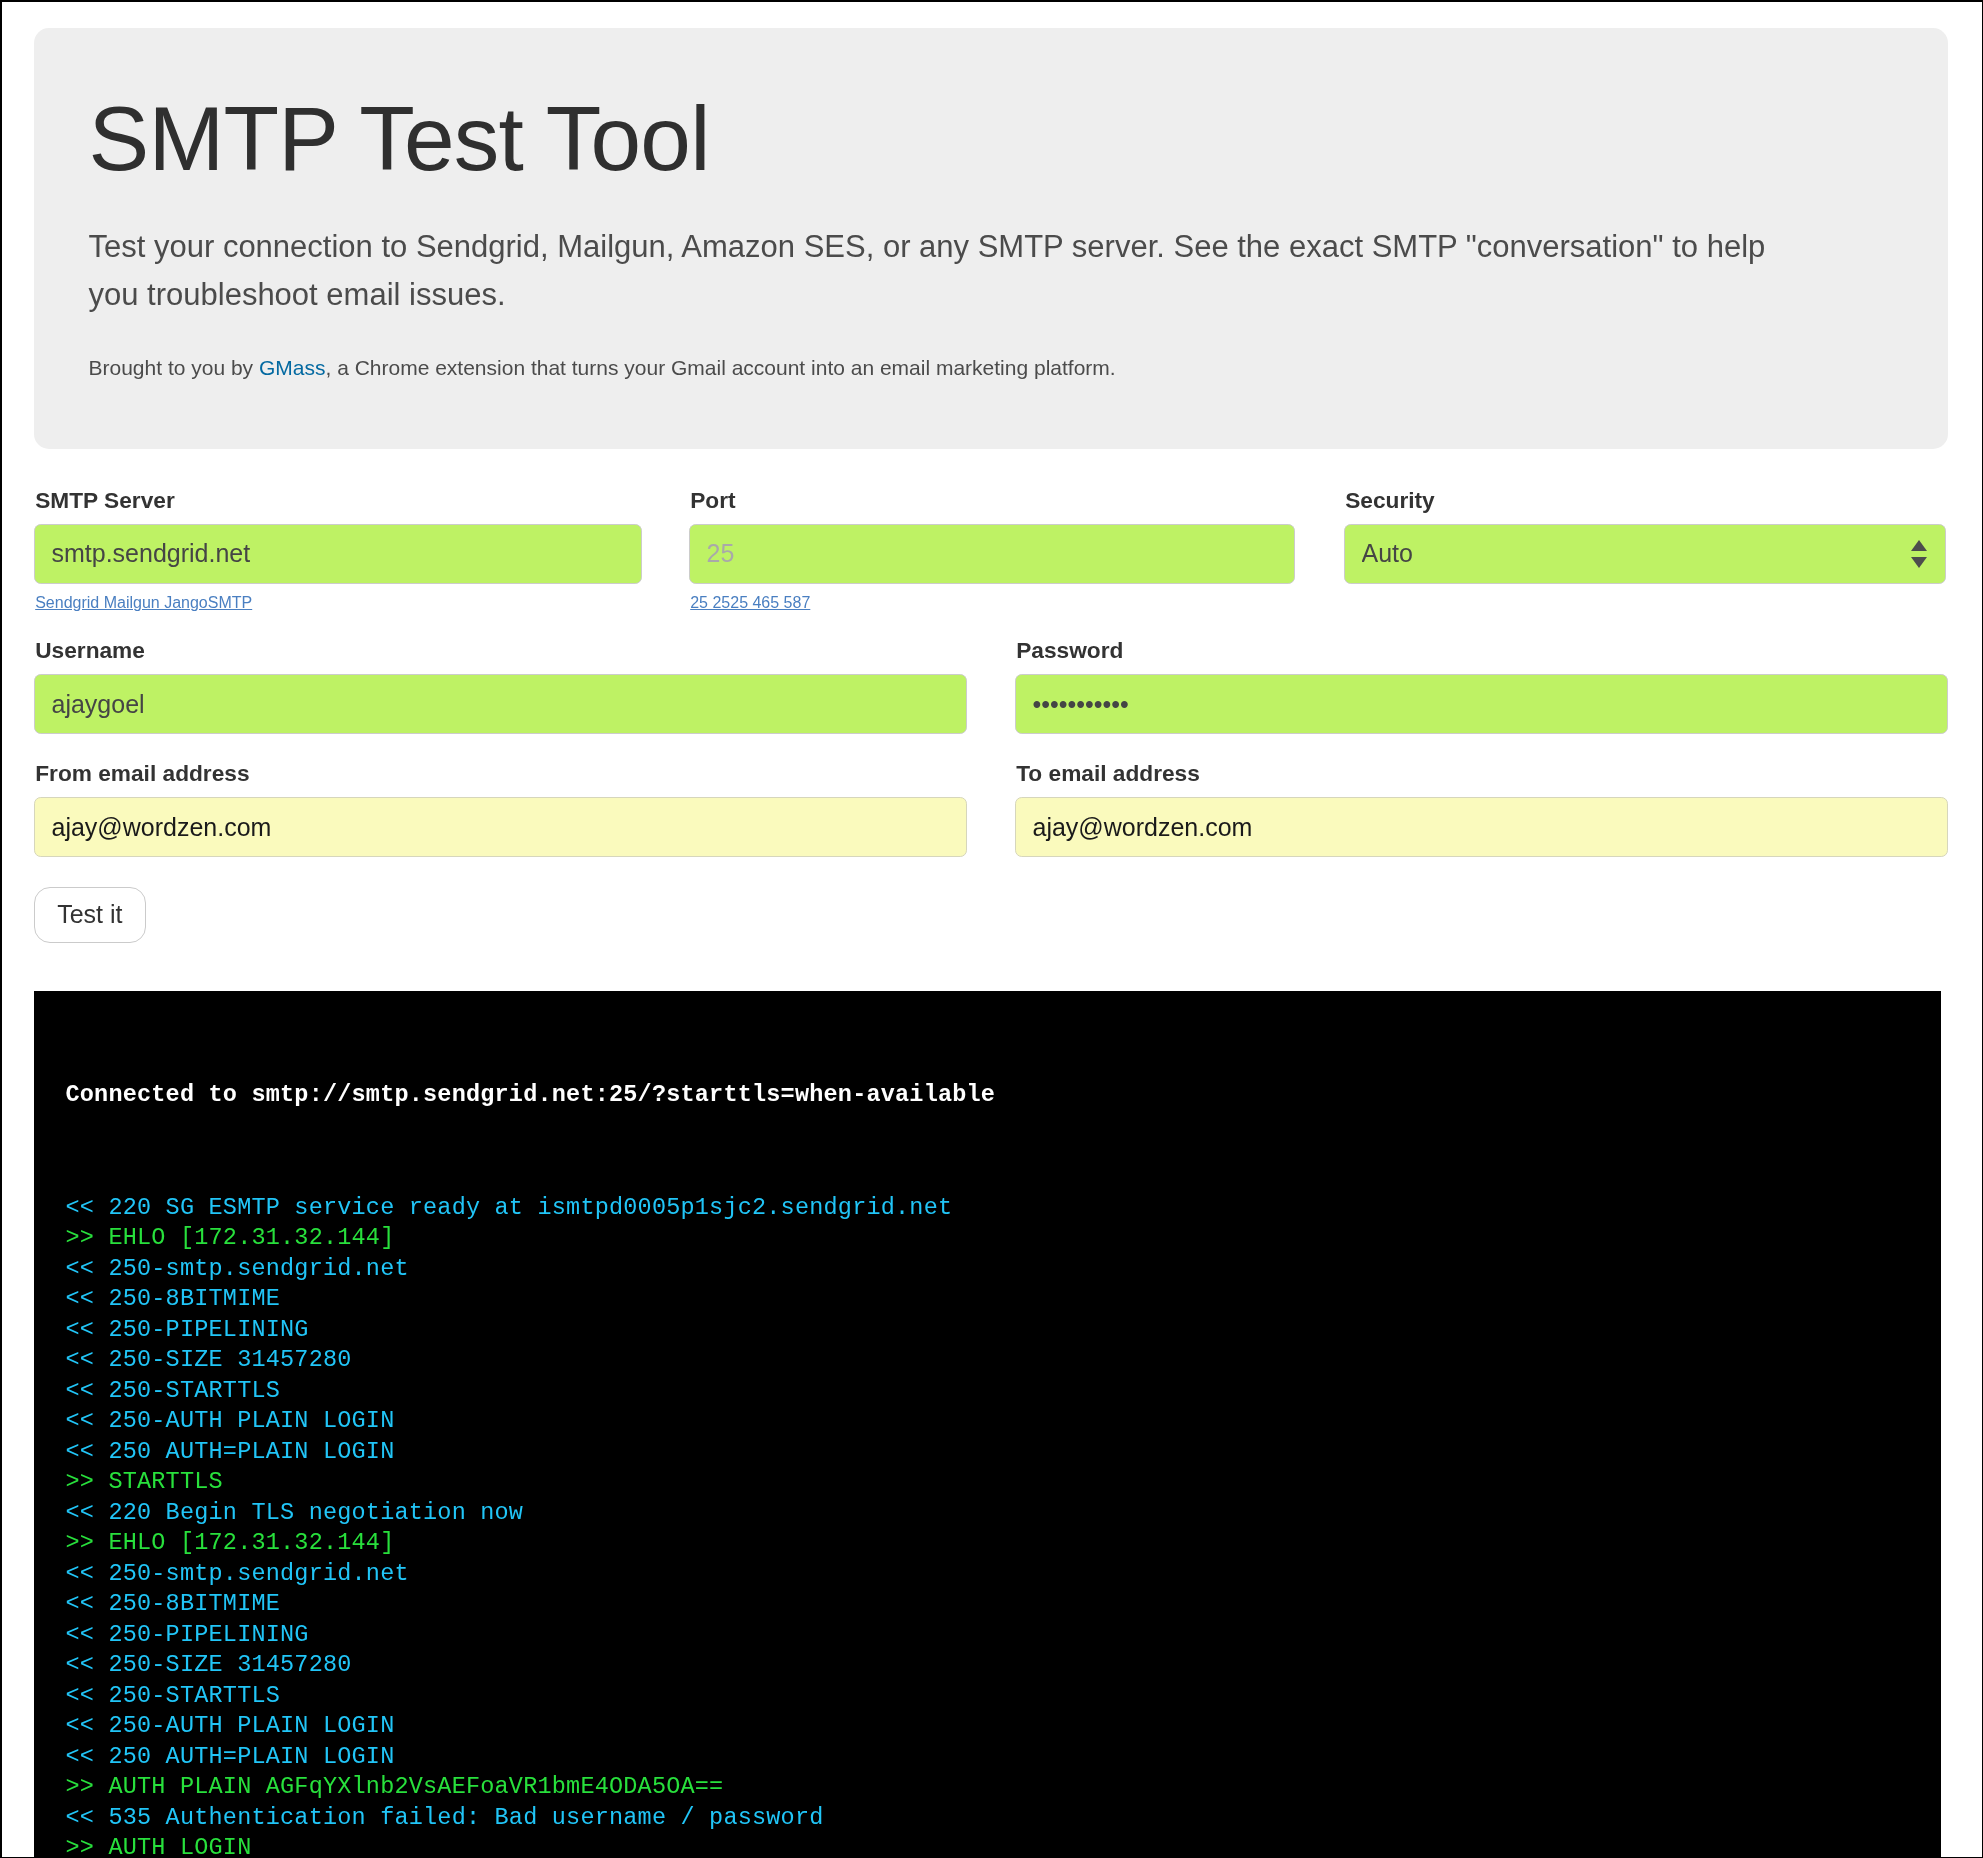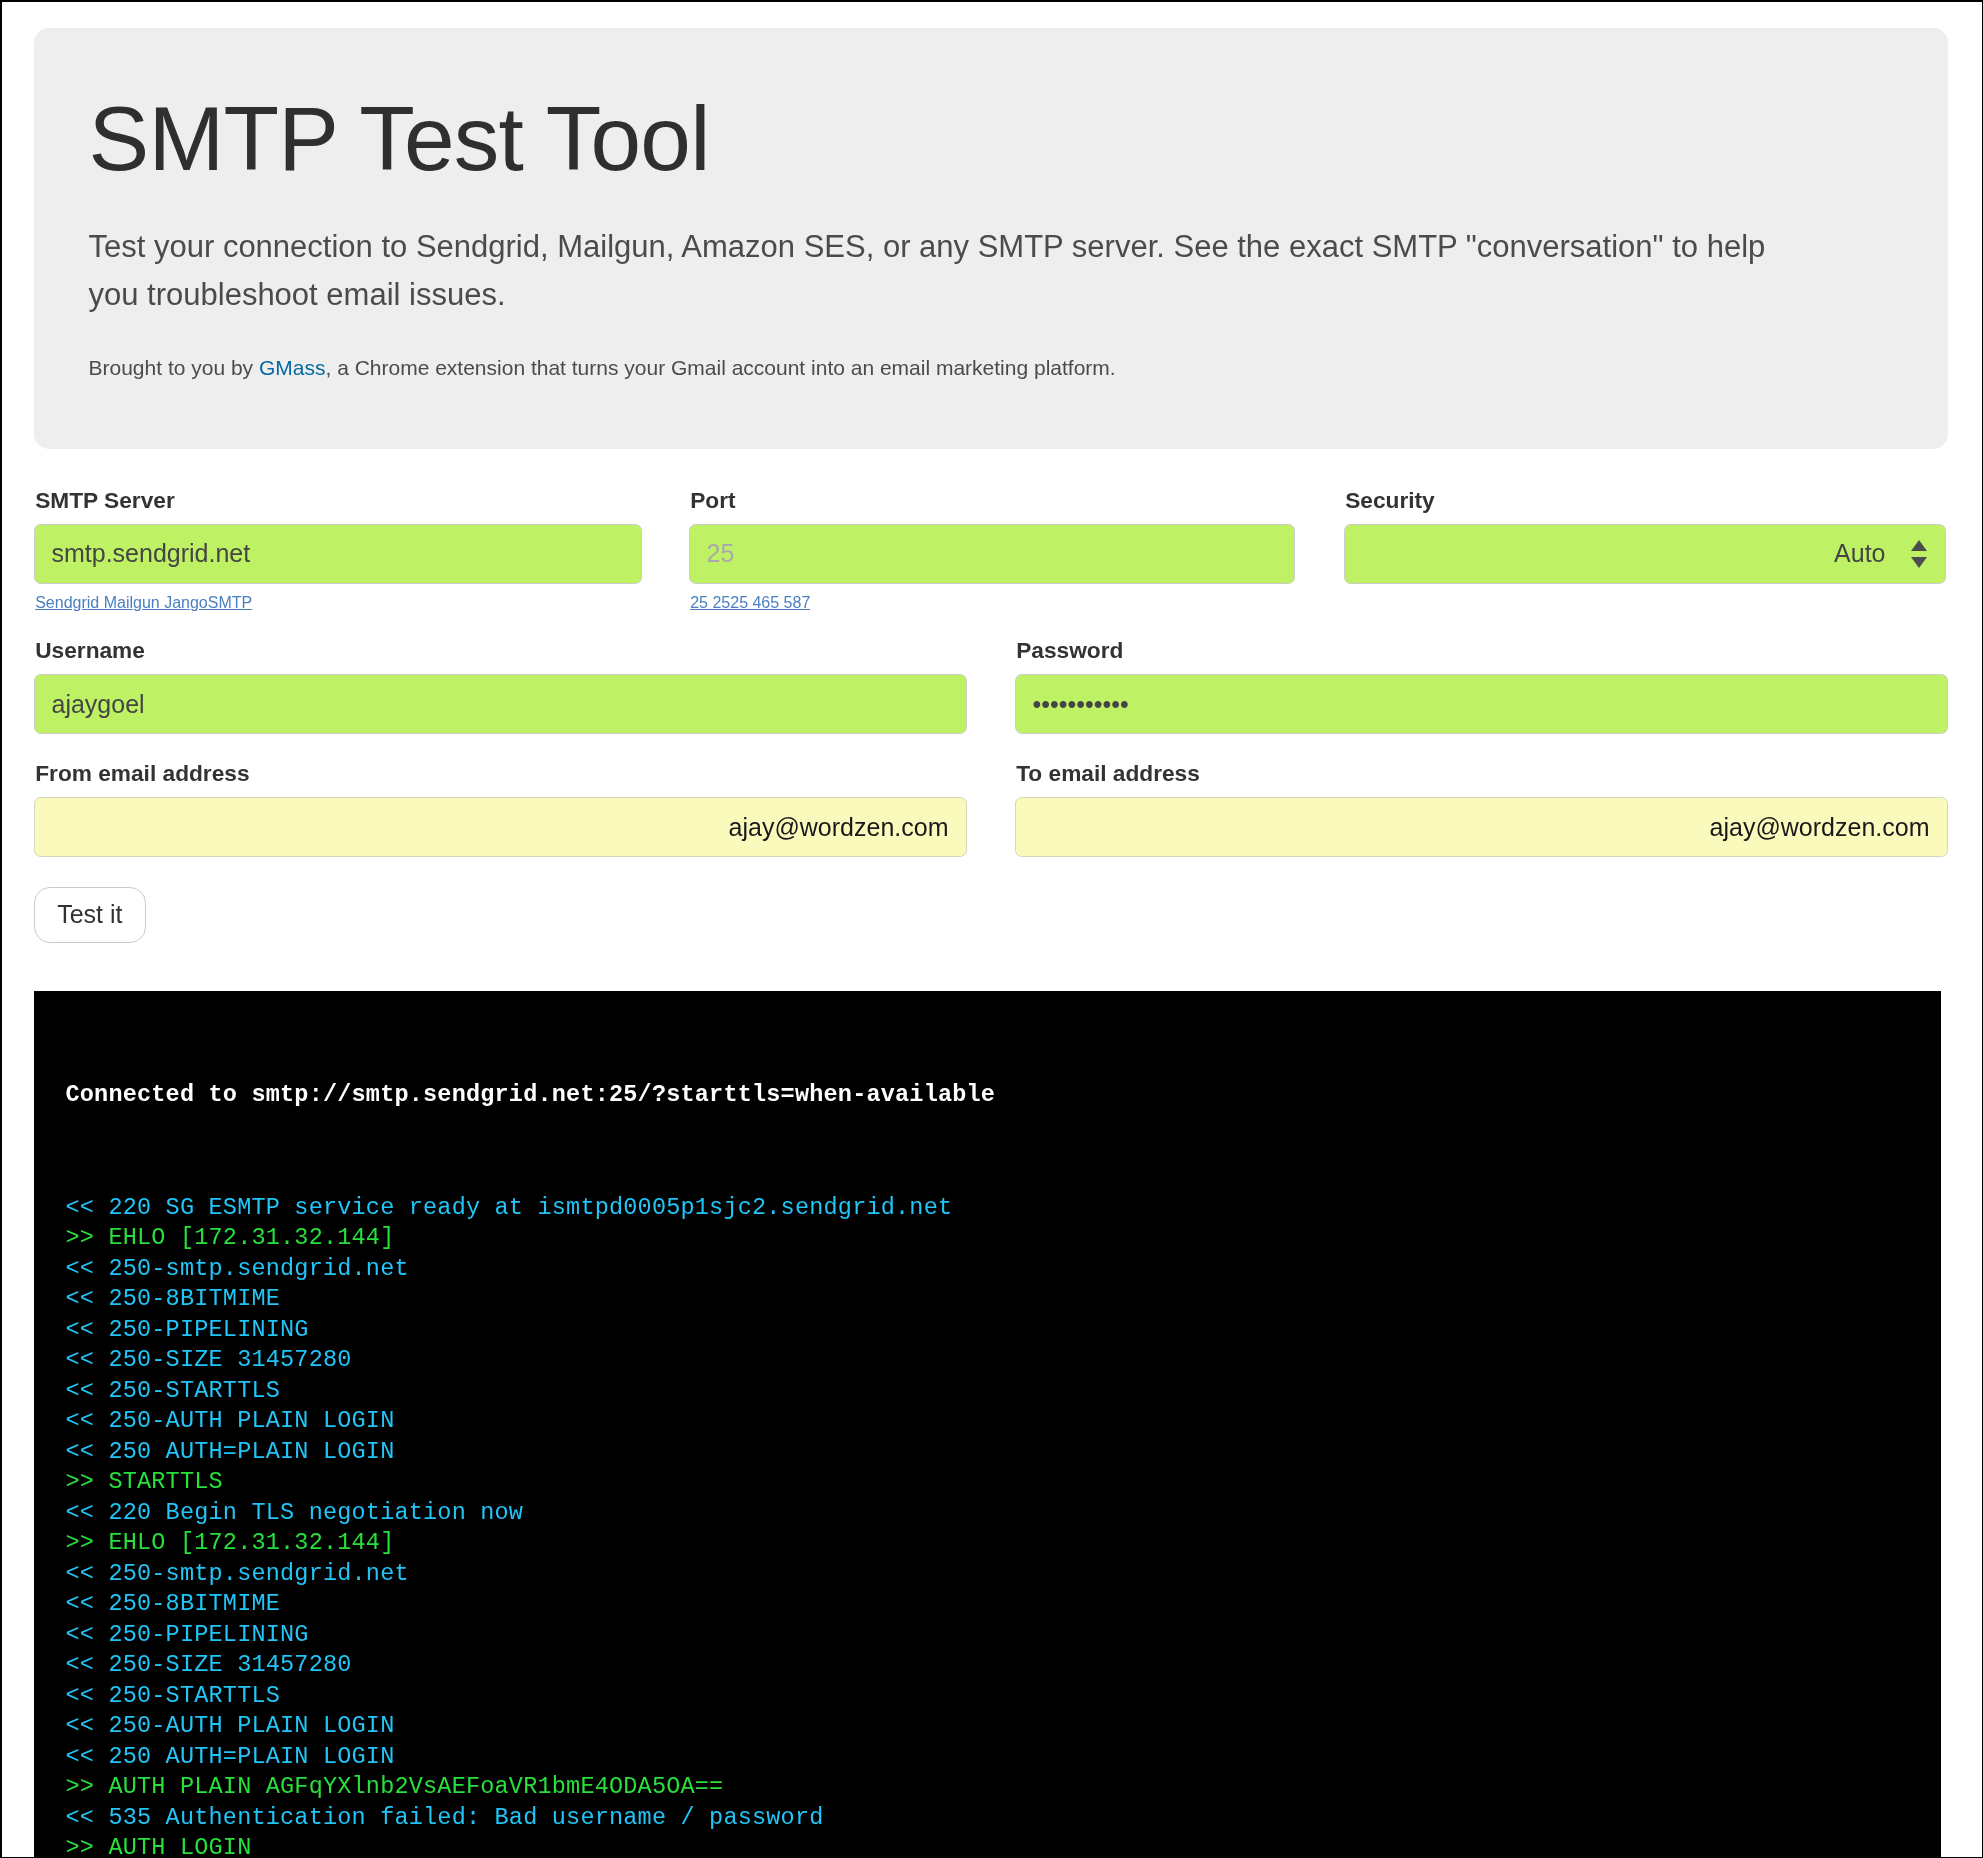--- a/index.html
+++ b/index.html
@@ -98,34 +98,33 @@
     font-size: 25px;
     color: #454545;
     padding: 0 17px;
     outline: none;
   }
   .inp::placeholder { color: #a9a9a9; }
   .inp.autofill {
     background: #fafabd;
     border-color: #d6d6bc;
     color: #1a1a1a;
-    text-align: right;
   }
   .hint {
     display: block;
     font-size: 16px;
     color: #4a7fc1;
     margin: 9.2px 0 0 1.7px;
     line-height: 1.2;
     text-decoration: underline;
   }
 
   
   .select-wrap { position: relative; }
-  .select-wrap .inp { padding-right: 59px; text-align: right; }
+  .select-wrap .inp { padding-right: 59px; }
   .spinner {
     position: absolute;
     right: 18.5px;
     top: 50%;
     transform: translateY(-50%);
     display: flex;
     flex-direction: column;
     gap: 5.9px;
     pointer-events: none;
   }

